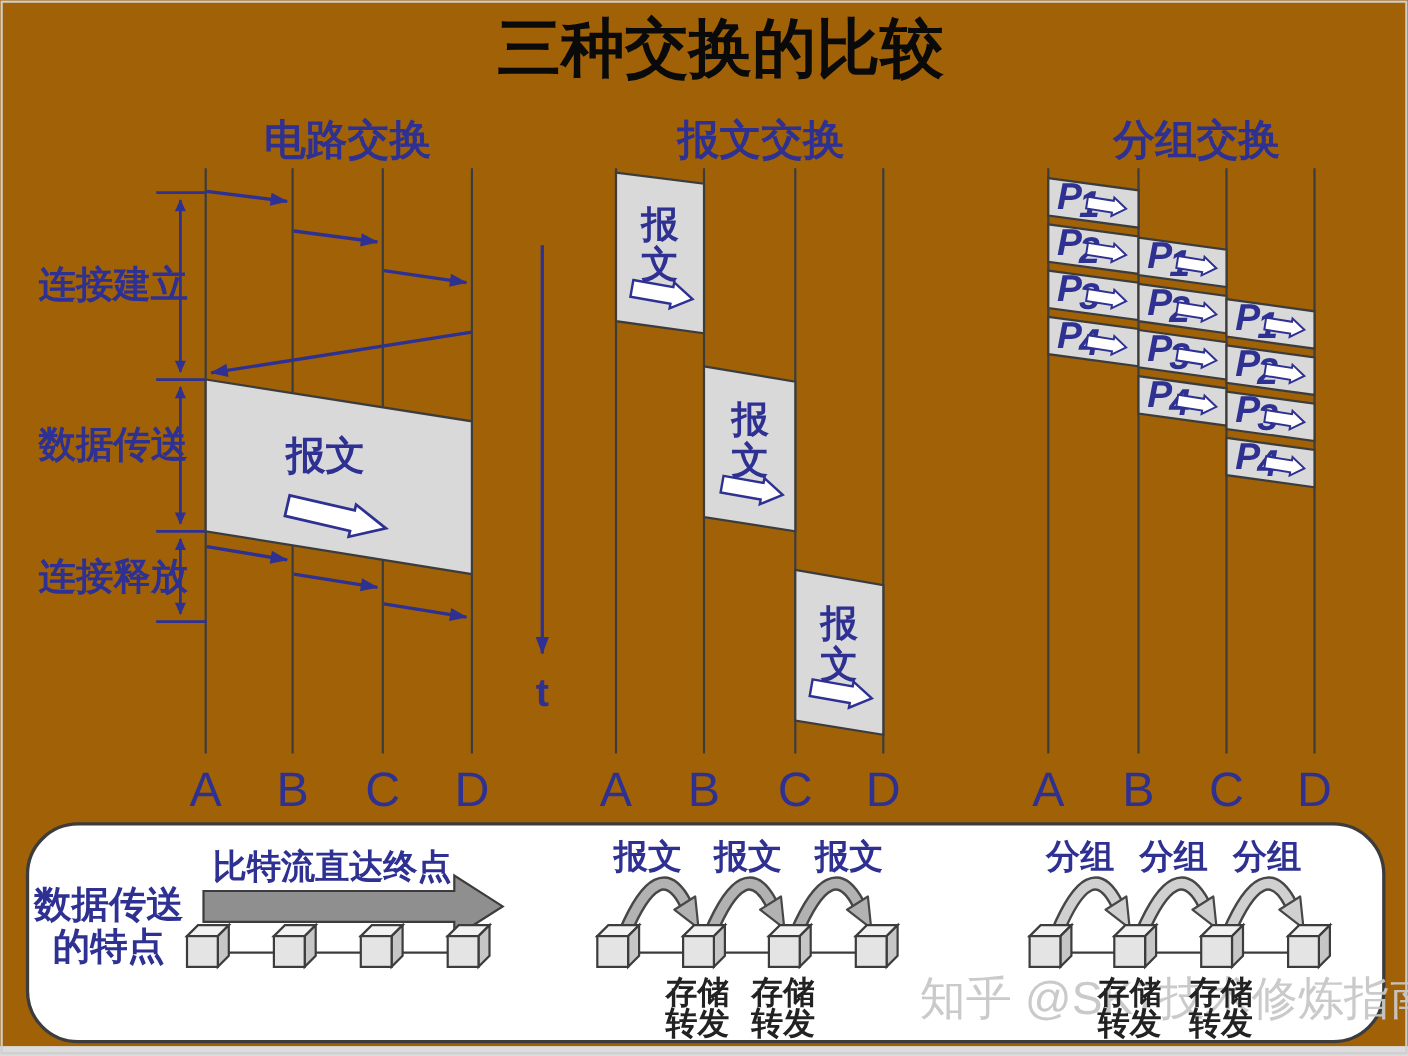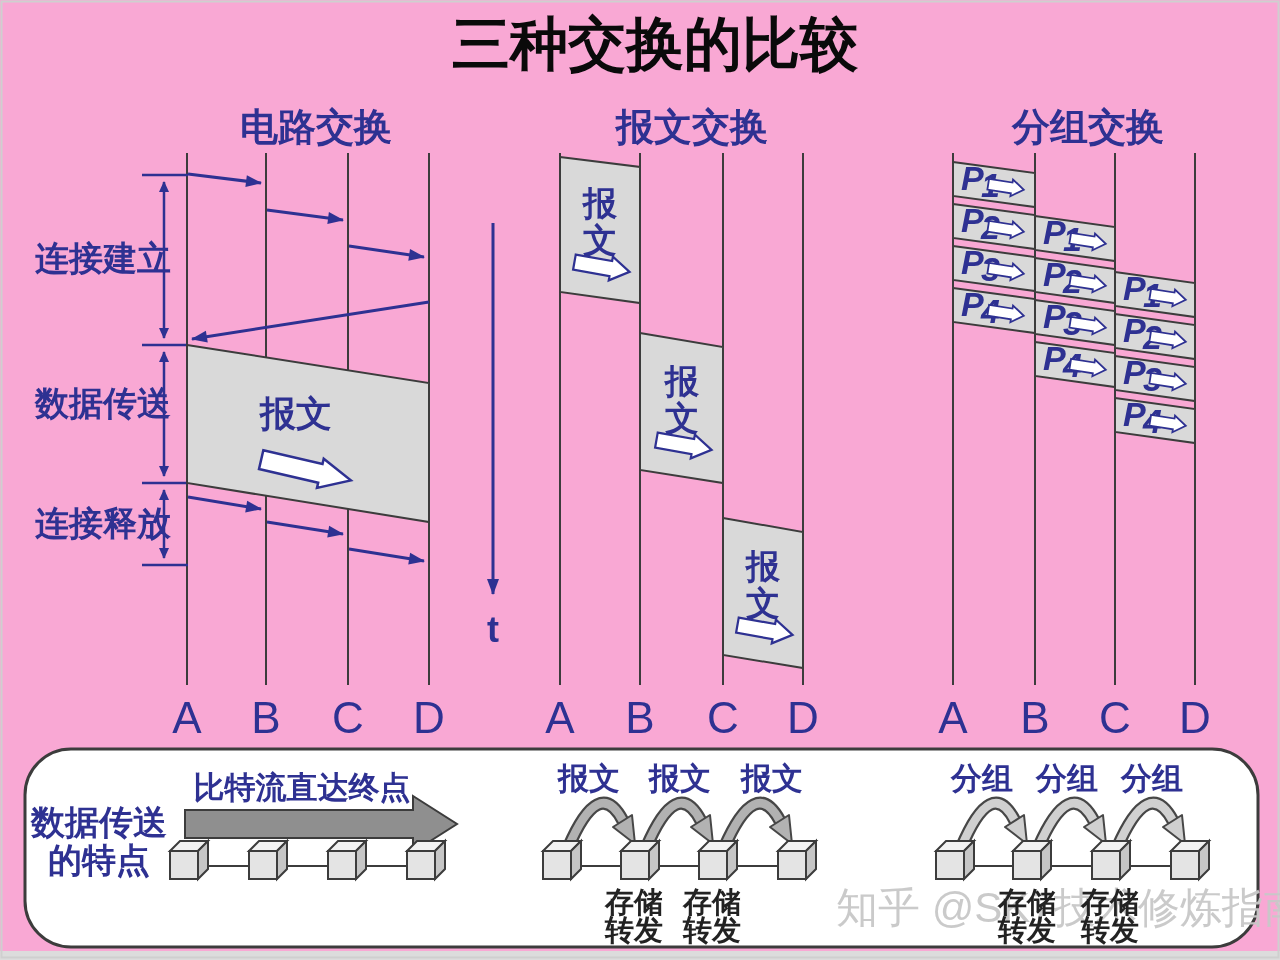--- a/index.html
+++ b/index.html
@@ -1,16 +1,16 @@
 <!DOCTYPE html>
 <html style="--navy: #2e3192; --shapefill: #d9d9d9; --wmgray: #c8c8c8;"><head>
 <meta charset="utf-8">
 <style>
   html,body{margin:0;padding:0;background:#ffffff;}
-  .stage{position:relative;width:1280px;height:960px;background:#f9a8d4;overflow:hidden;}
+  .stage{position:relative;width:1280px;height:960px;background:#a16207;overflow:hidden;}
   svg{display:block;font-family:"Liberation Sans",sans-serif;}
   text{font-family:"Liberation Sans",sans-serif;}
   .t-title{font-size:58px;font-weight:bold;fill:#0a0a0a;}
   .t-header{font-size:38px;font-weight:bold;fill:var(--navy);}
   .t-phase{font-size:34px;font-weight:600;fill:var(--navy);}
   .t-msg{font-size:36px;font-weight:600;fill:var(--navy);}
   .t-node{font-size:44px;fill:var(--navy);}
   .t-time{font-size:36px;font-weight:600;fill:var(--navy);}
   .t-caption{font-size:31px;font-weight:600;fill:var(--navy);}
   .t-rowlabel{font-size:34px;font-weight:600;fill:var(--navy);}

